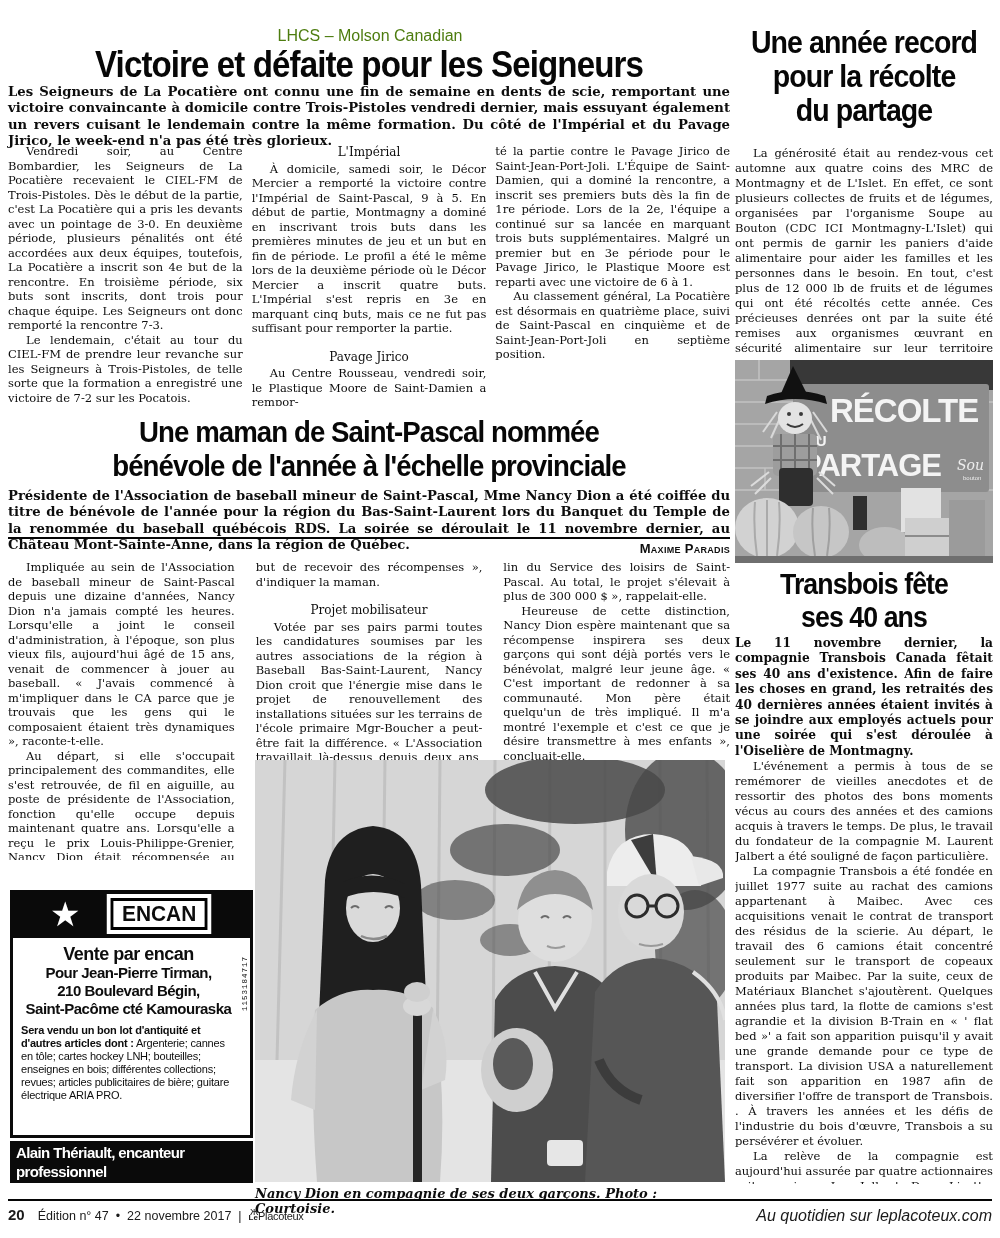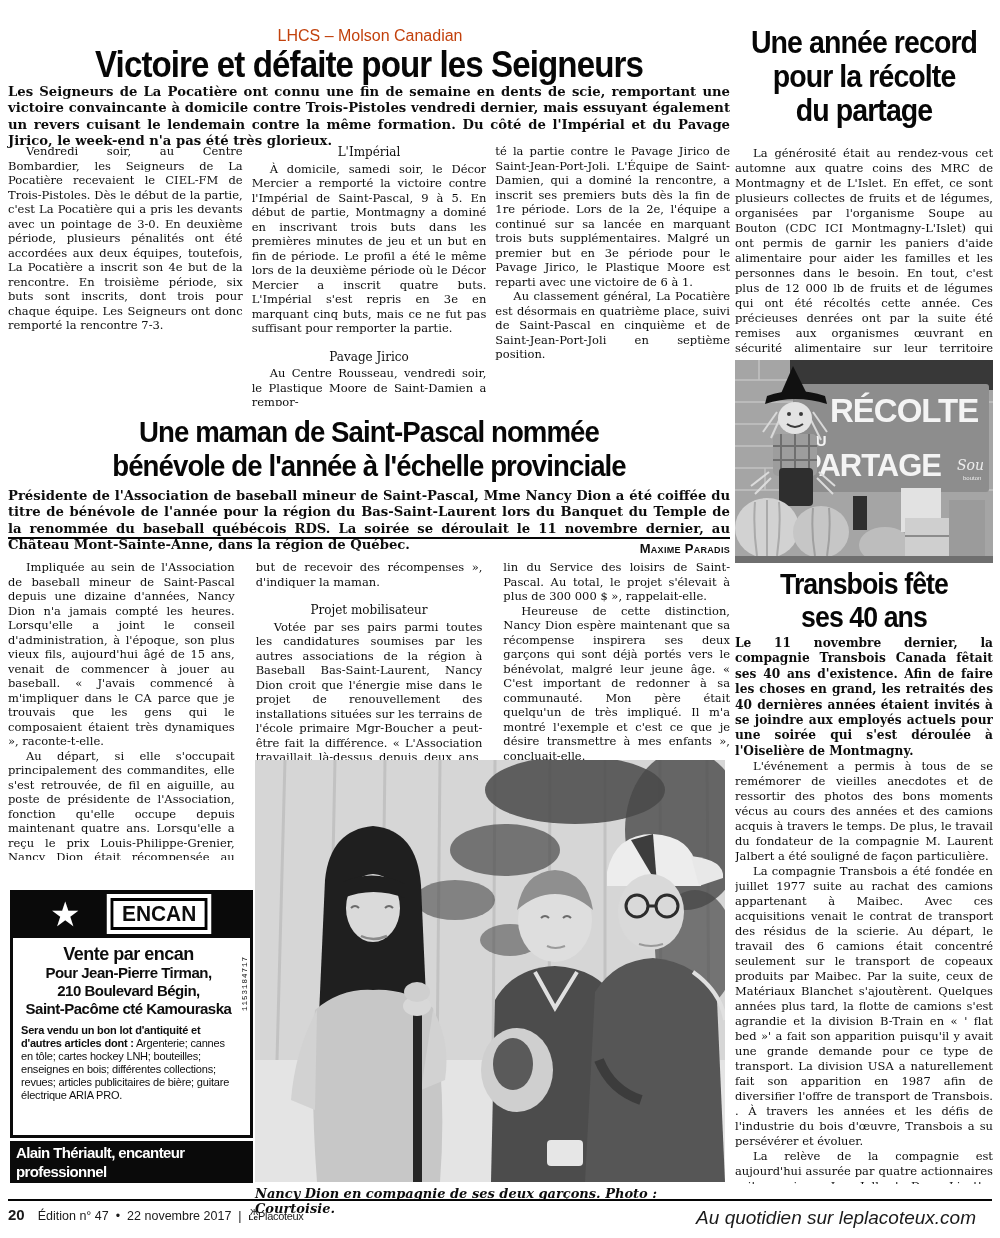--- a/index.html
+++ b/index.html
@@ -3,21 +3,21 @@
 <meta charset="utf-8">
 <style>
   * { margin:0; padding:0; box-sizing:border-box; }
   html,body { background:#ffffff; }
   .page {
     position:relative; width:1000px; height:1238px; background:#fff;
     font-family:"DejaVu Serif", serif; color:#0d0d0d; overflow:hidden;
   }
   .headline { font-family:"Liberation Sans", sans-serif; font-weight:700; color:#070707;
               letter-spacing:-1px; text-align:center; transform:scaleX(.92); }
-  .kicker { font-family:"Liberation Sans", sans-serif; font-size:16px; text-align:center; color:#c2410c; }
+  .kicker { font-family:"Liberation Sans", sans-serif; font-size:16px; text-align:center; color:#4d7c0f; }
   .lead { font-weight:700; font-size:13.2px; line-height:16.4px; text-align:justify; }
   .body-col { font-size:11.5px; line-height:14.5px; text-align:justify; }
   .body-col p { margin:0; }
   .body-col p.indent { text-indent:18px; }
   .subhead { font-weight:400; text-align:center; font-size:12px; margin:1px 0 2px; }
   .subhead.sp { margin-top:14px; }
   .cols { display:flex; gap:9px; }
   .cols .col { flex:1 1 0; overflow:hidden; }
   .rule { position:absolute; background:#050505; }
   
@@ -70,35 +70,36 @@
   #r2-body .tlead { font-weight:700; font-size:12.2px; line-height:15.4px; }
   #r2-body p.indent { text-indent:18px; }
   
   #footer-rule { left:8px; top:1199px; width:984px; height:2px; }
   #footer-left { position:absolute; left:8px; top:1206px; display:flex; align-items:baseline; gap:7px;
                  font-family:"Liberation Sans", sans-serif; font-size:12.5px; color:#1a1a1a; }
   #footer-left .pageno { font-weight:700; font-size:15px; margin-right:6px; }
   .brand-le { font-size:8px; font-weight:700; }
   .brand-name { font-weight:400; font-size:11px; letter-spacing:-.3px; }
   #press-mark { position:absolute; left:250px; top:1207px; font-size:9px; font-family:"Liberation Sans", sans-serif; }
-  #footer-right { position:absolute; right:24px; top:1207px; font-family:"Liberation Sans", sans-serif;
-                  font-style:italic; font-size:19px; color:#1a1a1a; }
+  #footer-right { position:absolute; right:8px; top:1207px; font-family:"Liberation Sans", sans-serif;
+                  font-style:italic; font-size:16px; color:#1a1a1a; }
 </style>
 </head>
 <body>
 
 <div class="page">
 
   <div class="kicker" id="top-kicker">LHCS – Molson Canadian</div>
   <div class="headline" id="top-headline">Victoire et défaite pour les Seigneurs</div>
   <div class="lead" id="top-lead">Les Seigneurs de La Pocatière ont connu une fin de semaine en dents de scie, remportant une victoire convaincante à domicile contre Trois-Pistoles vendredi dernier, mais essuyant également un revers cuisant le lendemain contre la même formation. Du côté de l'Impérial et du Pavage Jirico, le week-end n'a pas été très glorieux.</div>
 
   <div class="cols body-col" id="top-cols">
     <div class="col">
       <p class="indent">Vendredi soir, au Centre Bombardier, les Seigneurs de La Pocatière recevaient le CIEL-FM de Trois-Pistoles. Dès le début de la partie, c'est La Pocatière qui a pris les devants avec un pointage de 3-0. En deuxième période, plusieurs pénalités ont été accordées aux deux équipes, toutefois, La Pocatière a inscrit son 4e but de la rencontre. En troisième période, six buts sont inscrits, dont trois pour chaque équipe. Les Seigneurs ont donc remporté la rencontre 7-3.</p>
+      <p class="indent">Le lendemain, c'était au tour du CIEL-FM de prendre leur revanche sur les Seigneurs à Trois-Pistoles, de telle sorte que la formation a enregistré une victoire de 7-2 sur les Pocatois.</p>
     </div>
     <div class="col">
       <div class="subhead">L'Impérial</div>
       <p class="indent">À domicile, samedi soir, le Décor Mercier a remporté la victoire contre l'Impérial de Saint-Pascal, 9 à 5. En début de partie, Montmagny a dominé en inscrivant trois buts dans les premières minutes de jeu et un but en fin de période. Le profil a été le même lors de la deuxième période où le Décor Mercier a inscrit quatre buts. L'Impérial s'est repris en 3e en marquant cinq buts, mais ce ne fut pas suffisant pour remporter la partie.</p>
       <div class="subhead sp">Pavage Jirico</div>
       <p class="indent">Au Centre Rousseau, vendredi soir, le Plastique Moore de Saint-Damien a rempor-</p>
     </div>
     <div class="col">
       <p>té la partie contre le Pavage Jirico de Saint-Jean-Port-Joli. L'Équipe de Saint-Damien, qui a dominé la rencontre, a inscrit ses premiers buts dès la fin de 1re période. Lors de la 2e, l'équipe a continué sur sa lancée en marquant trois buts supplémentaires. Malgré un premier but en 3e période pour le Pavage Jirico, le Plastique Moore est reparti avec une victoire de 6 à 1.</p>
       <p class="indent">Au classement général, La Pocatière est désormais en quatrième place, suivi de Saint-Pascal en cinquième et de Saint-Jean-Port-Joli en septième position.</p>

